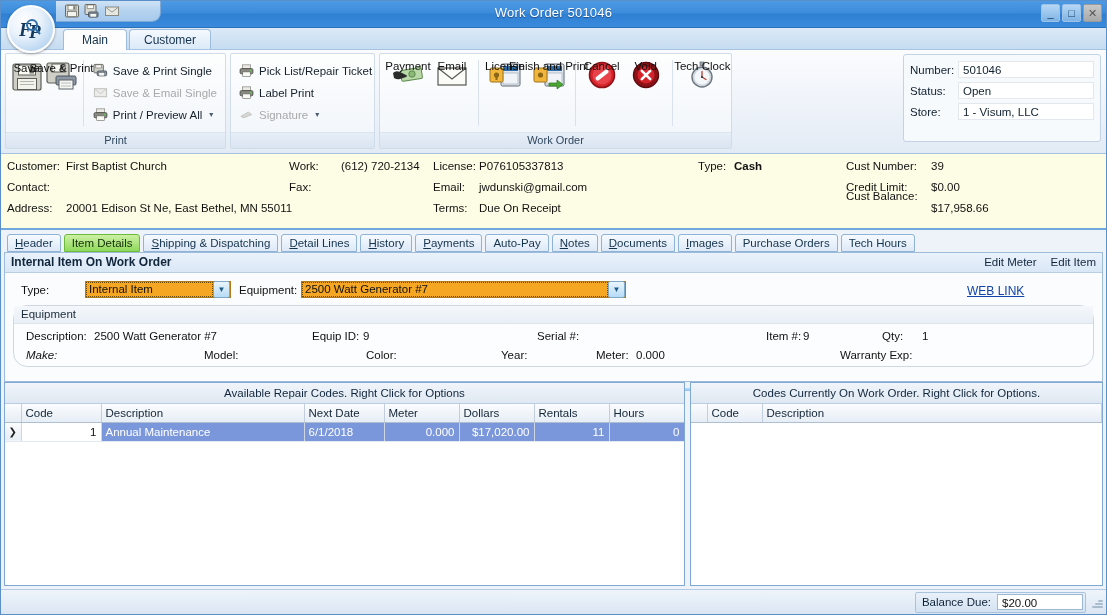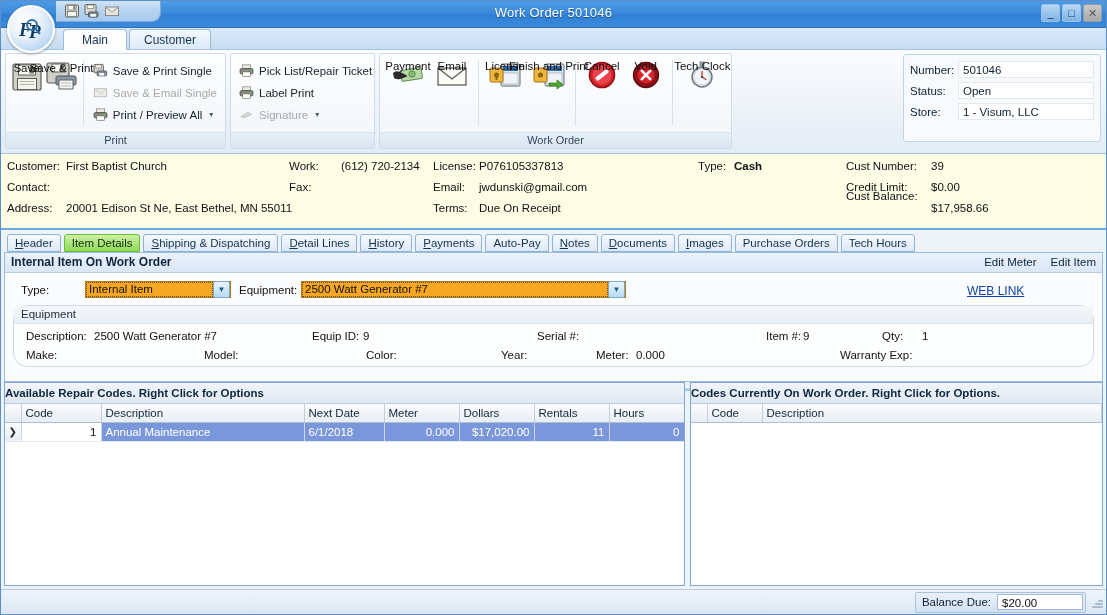--- a/index.html
+++ b/index.html
@@ -210,22 +210,22 @@
   
   .grids{
     position:absolute;left:3px;right:3px;top:381px;bottom:28px;display:flex;gap:5px;
   }
   .gridwrap{
     flex:1;box-sizing:border-box;border:1px solid #7fa9d4;background:#fff;
     display:flex;flex-direction:column;overflow:hidden;
   }
   .gridwrap.left{flex:0 0 681px;}
   .grid-title{
-    height:20px;line-height:20px;
-    font-size:11.5px;font-weight:bold;color:#10263d;
+    height:20px;line-height:20px;text-align:center;
+    font-size:11.5px;font-weight:normal;color:#10263d;
     background:linear-gradient(to bottom,#f1f5fa,#dfe8f2);
     border-bottom:1px solid #b9cee4;
   }
   table.grid{border-collapse:collapse;width:100%;table-layout:fixed;}
   table.grid th{
     height:18px;font-size:11.5px;font-weight:normal;color:#132636;text-align:left;
     background:linear-gradient(to bottom,#fbfcfe,#e6edf5);
     border-right:1px solid #c2cedb;border-bottom:1px solid #b0bfd0;
     padding:0 4px;box-sizing:border-box;overflow:hidden;white-space:nowrap;
   }
@@ -640,21 +640,21 @@
         <span class="lbl" style="left:80px;top:6px;">2500 Watt Generator #7</span>
         <span class="lbl" style="left:298px;top:6px;">Equip ID:</span>
         <span class="lbl" style="left:349px;top:6px;">9</span>
         <span class="lbl" style="left:523px;top:6px;">Serial #:</span>
         <span class="lbl" style="left:570px;top:6px;"></span>
         <span class="lbl" style="left:752px;top:6px;">Item #:</span>
         <span class="lbl" style="left:789px;top:6px;">9</span>
         <span class="lbl" style="left:868px;top:6px;">Qty:</span>
         <span class="lbl" style="left:908px;top:6px;">1</span>
 
-        <span class="lbl" style="left:12px;top:25px;">Make:</span>
+        <span class="lbl" style="left:12px;top:25px;font-style:italic;">Make:</span>
         <span class="lbl" style="left:80px;top:25px;"></span>
         <span class="lbl" style="left:190px;top:25px;">Model:</span>
         <span class="lbl" style="left:240px;top:25px;"></span>
         <span class="lbl" style="left:352px;top:25px;">Color:</span>
         <span class="lbl" style="left:400px;top:25px;"></span>
         <span class="lbl" style="left:487px;top:25px;">Year:</span>
         <span class="lbl" style="left:530px;top:25px;"></span>
         <span class="lbl" style="left:582px;top:25px;">Meter:</span>
         <span class="lbl" style="left:622px;top:25px;">0.000</span>
         <span class="lbl" style="left:826px;top:25px;">Warranty Exp:</span>

